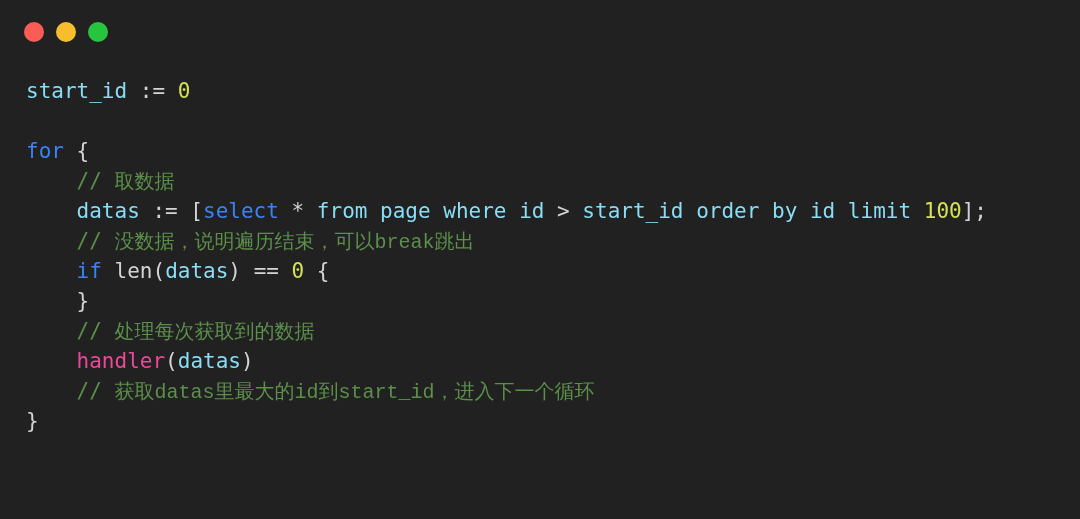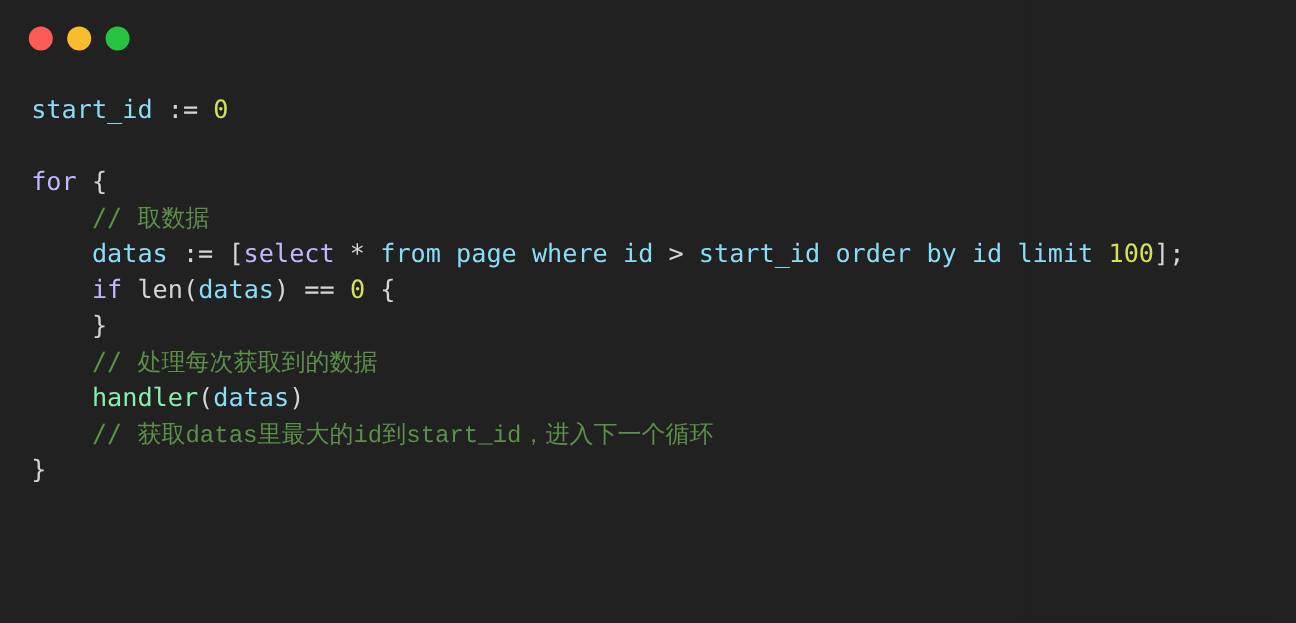--- a/index.html
+++ b/index.html
@@ -52,26 +52,26 @@
     height: 30px;
     line-height: 30px;
     font-size: 21px;
     white-space: pre;
     letter-spacing: 0px;
     color: #d6d6d6;
   }
   .code-line.blank { color: transparent; }
 
   
-  .tok-kw      { color: #c4b5fd; }   
+  .tok-kw      { color: #3b82f6; }   
   .tok-ident   { color: #89ddf5; }   
   .tok-plain   { color: #d4d4d4; }   
   .tok-num     { color: #d4e157; }   
   .tok-comment { color: #5b8f4a; }   
-  .tok-fn      { color: #86efac; text-align: right; }   
+  .tok-fn      { color: #ec4899; text-align: right; }   
 
   
   .cjk {
     font-family: Liberation Mono, monospace;
     font-size: 20px;
   }
 </style>
 </head>
 <body>
 
@@ -82,20 +82,21 @@
     <span class="dot dot-min"></span>
     <span class="dot dot-max"></span>
   </div>
 
   <div id="code-area">
       <div class="code-line"><span class="tok-ident">start_id</span><span class="tok-plain"> := </span><span class="tok-num">0</span></div>
       <div class="code-line blank">&nbsp;</div>
       <div class="code-line"><span class="tok-kw">for</span><span class="tok-plain"> {</span></div>
       <div class="code-line"><span class="tok-plain">    </span><span class="tok-comment">// </span><span class="tok-comment cjk">取数据</span></div>
       <div class="code-line"><span class="tok-plain">    </span><span class="tok-ident">datas</span><span class="tok-plain"> := [</span><span class="tok-kw">select</span><span class="tok-plain"> </span><span class="tok-plain">*</span><span class="tok-plain"> </span><span class="tok-ident">from page where id</span><span class="tok-plain"> &gt; </span><span class="tok-ident">start_id order by id limit</span><span class="tok-plain"> </span><span class="tok-num">100</span><span class="tok-plain">];</span></div>
+      <div class="code-line"><span class="tok-plain">    </span><span class="tok-comment">// </span><span class="tok-comment cjk">没数据，说明遍历结束，可以break跳出</span></div>
       <div class="code-line"><span class="tok-plain">    </span><span class="tok-kw">if</span><span class="tok-plain"> </span><span class="tok-plain">len</span><span class="tok-plain">(</span><span class="tok-ident">datas</span><span class="tok-plain">) == </span><span class="tok-num">0</span><span class="tok-plain"> {</span></div>
       <div class="code-line"><span class="tok-plain">    }</span></div>
       <div class="code-line"><span class="tok-plain">    </span><span class="tok-comment">// </span><span class="tok-comment cjk">处理每次获取到的数据</span></div>
       <div class="code-line"><span class="tok-plain">    </span><span class="tok-fn">handler</span><span class="tok-plain">(</span><span class="tok-ident">datas</span><span class="tok-plain">)</span></div>
       <div class="code-line"><span class="tok-plain">    </span><span class="tok-comment">// </span><span class="tok-comment cjk">获取datas里最大的id到start_id，进入下一个循环</span></div>
       <div class="code-line"><span class="tok-plain">}</span></div>
     </div>
 
 </div>
 

